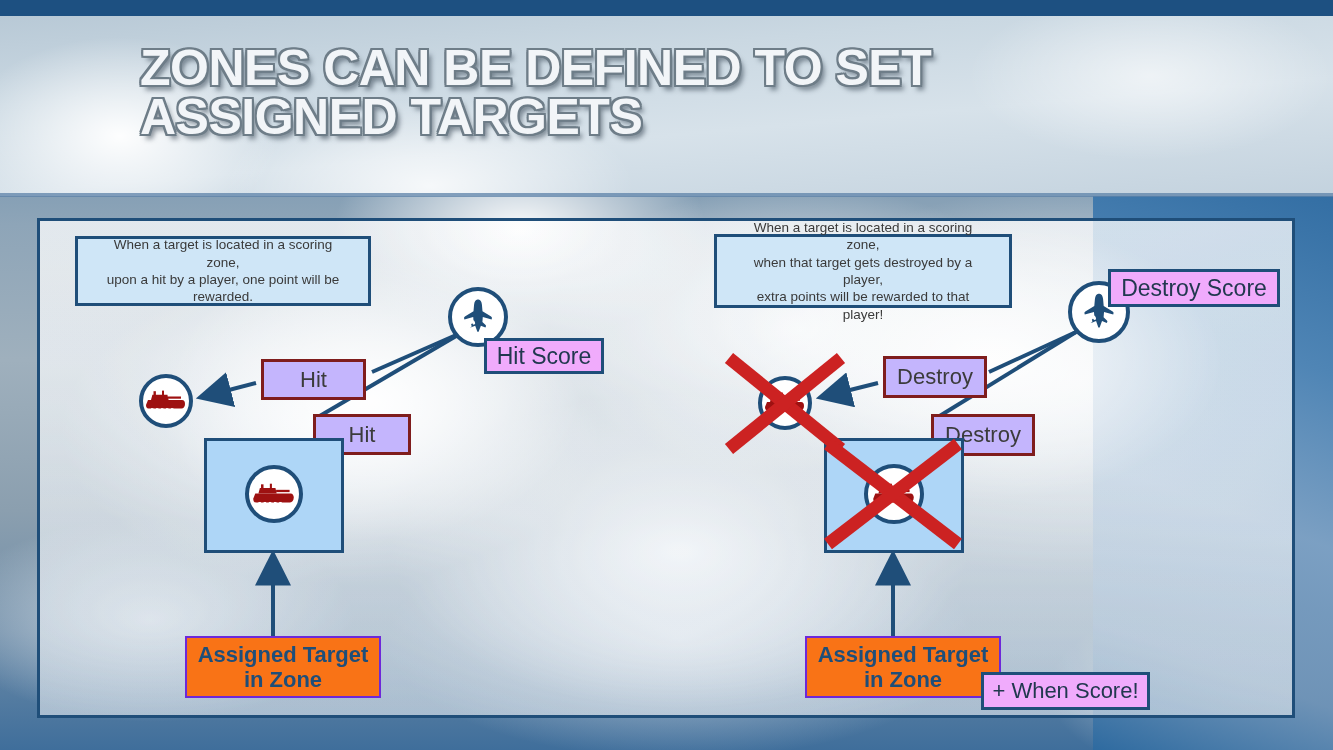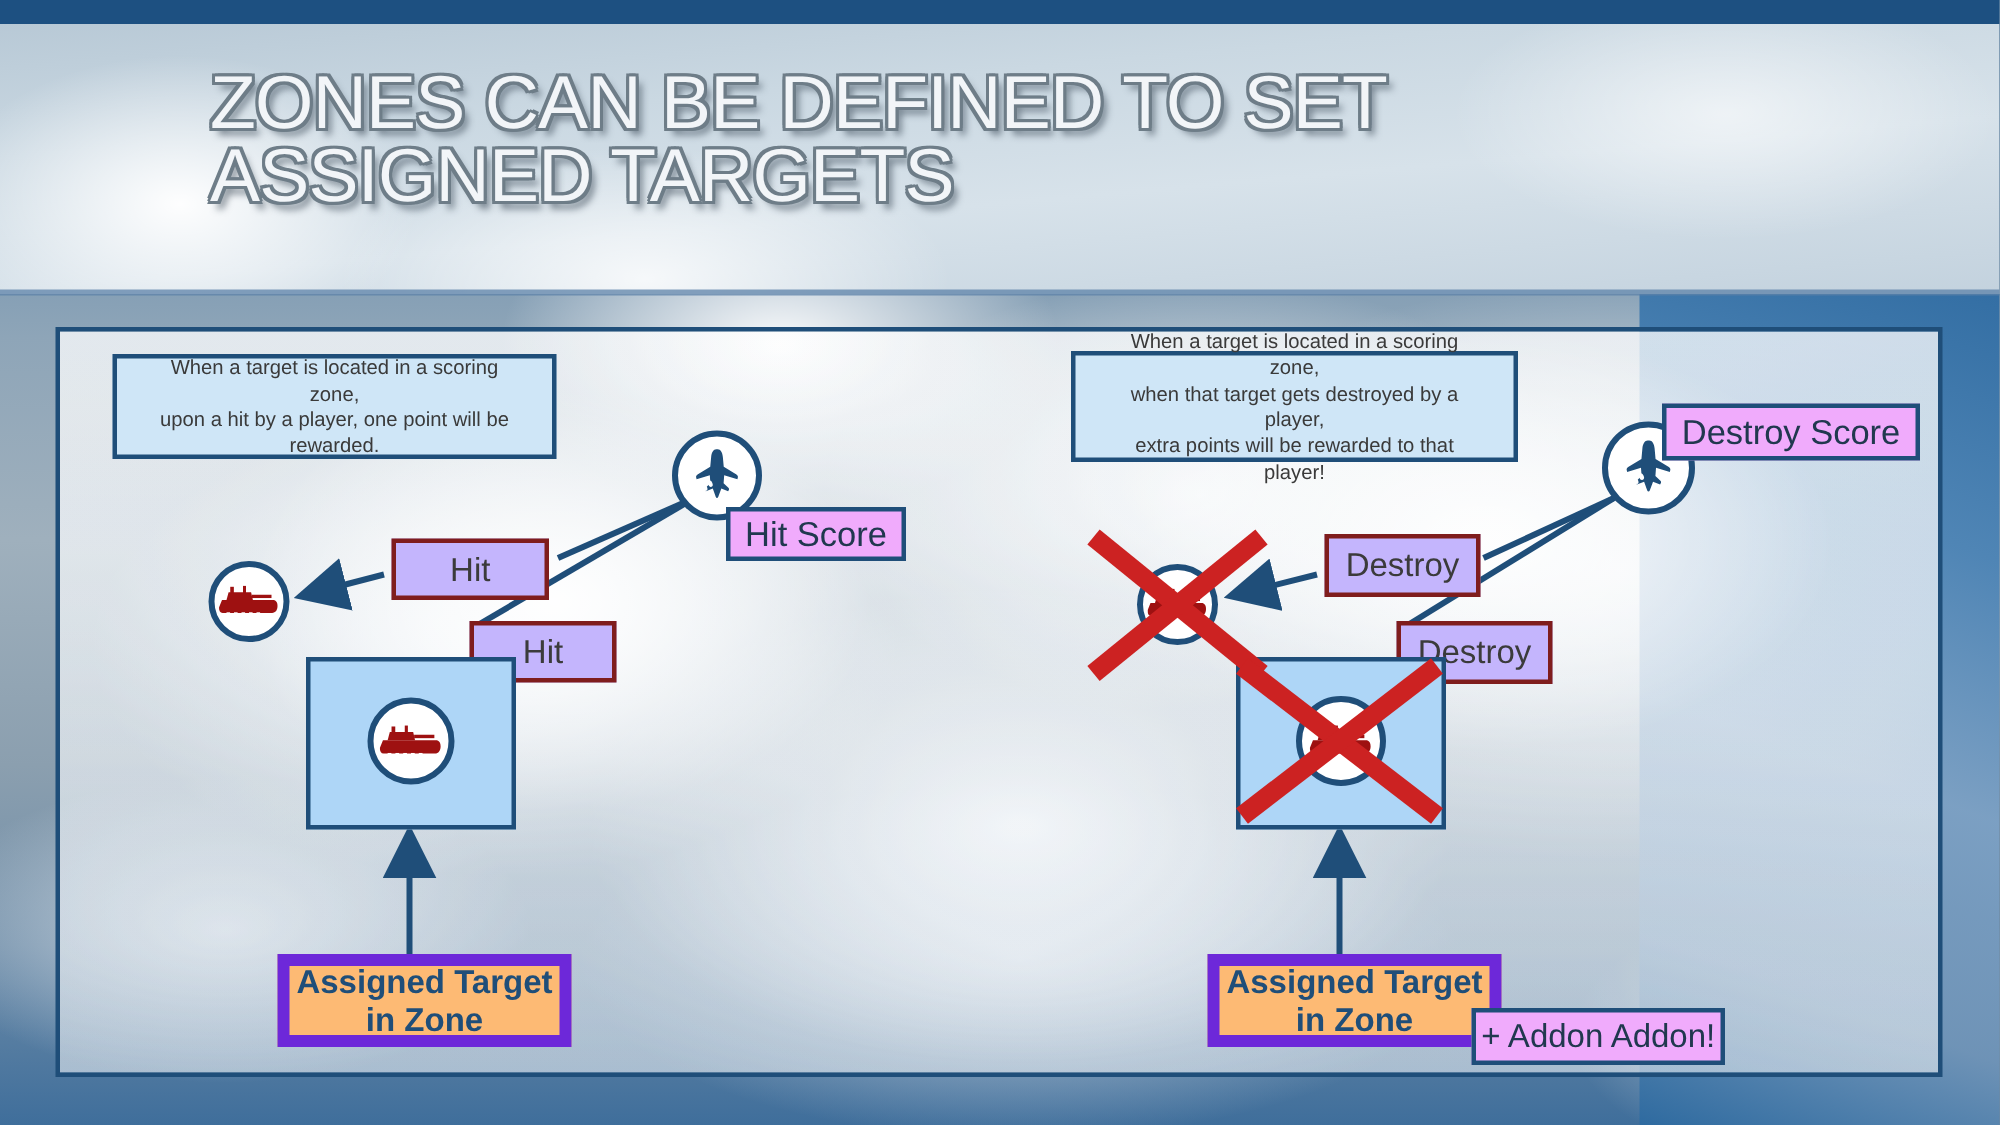--- a/index.html
+++ b/index.html
@@ -30,21 +30,21 @@
   .topbar{position:absolute;left:0;top:0;width:1333px;height:16px;background:#1d5081;}
   .header-band{position:absolute;left:0;top:16px;width:1333px;height:180px;overflow:hidden;
     background:
       radial-gradient(ellipse 240px 150px at 120px 120px, rgba(255,255,255,.97) 0%, rgba(255,255,255,0) 66%),
       radial-gradient(ellipse 300px 130px at 430px 170px, rgba(255,255,255,.8) 0%, rgba(255,255,255,0) 68%),
       radial-gradient(ellipse 260px 120px at 1150px 60px, rgba(255,255,255,.6) 0%, rgba(255,255,255,0) 70%),
       linear-gradient(175deg,#b8c9d6 0%,#cad8e2 30%,#d7e2ea 60%,#c3d2de 100%);}
   .header-underline{position:absolute;left:0;top:193px;width:1333px;height:4px;background:#5c82a8;opacity:.75;}
 
   .title{position:absolute;left:140px;top:44px;width:1050px;
-    font-size:50px;font-weight:normal;line-height:.98;letter-spacing:-.5px;
+    font-size:50px;font-weight:bold;line-height:.98;letter-spacing:-.5px;
     color:#f2f5f8;
     text-shadow:
       -2px -2px 0 #6e7d88, 2px -2px 0 #6e7d88, -2px 2px 0 #6e7d88, 2px 2px 0 #6e7d88,
       0 -2px 0 #6e7d88, 0 2px 0 #6e7d88, -2px 0 0 #6e7d88, 2px 0 0 #6e7d88,
       4px 5px 5px rgba(40,55,70,.55);
     white-space:pre-line;}
 
   
   .panel{position:absolute;left:37px;top:218px;width:1258px;height:500px;
     background:rgba(255,255,255,.0);border:3px solid #1f4e79;box-sizing:border-box;}
@@ -54,21 +54,21 @@
       radial-gradient(ellipse 330px 200px at 950px 140px, rgba(255,255,255,.93) 0%, rgba(255,255,255,.2) 70%),
       radial-gradient(ellipse 400px 220px at 640px 330px, rgba(250,252,255,.8) 0%, rgba(255,255,255,.1) 72%),
       linear-gradient(180deg,rgba(255,255,255,.55) 0%,rgba(228,236,243,.45) 40%,rgba(180,198,214,.35) 75%,rgba(140,165,188,.3) 100%);
   }
 
   
   .box{position:absolute;box-sizing:border-box;display:flex;align-items:center;justify-content:center;text-align:center;}
   .info-box{background:#cfe6f7;border:3px solid #1f4e79;color:#3a3a3a;
     font-size:13.5px;line-height:1.28;padding:6px 22px;white-space:pre-line;}
   .white-box{background:#c4b5fd;border:3px solid #7f1d1d;color:#3b3b3b;font-size:22px;}
-  .navy-box{background:#fdba74;border:8px solid #6d28d9;color:#1f4e79;
+  .navy-box{background:#f97316;border:2px solid #6d28d9;color:#1f4e79;
     font-size:22px;font-weight:bold;line-height:1.15;white-space:pre-line;}
   .blue-badge{background:#f0abfc;border:3px solid #1f4e79;color:#21384f;font-size:23px;}
 
   
   .zone{position:absolute;box-sizing:border-box;background:#aed6f7;border:3px solid #1f4e79;}
 
   
   .circ{position:absolute;box-sizing:border-box;border-radius:50%;
     background:#ffffff;border:4px solid #1f4e79;display:flex;align-items:center;justify-content:center;}
   .circ svg{display:block;}
@@ -254,15 +254,15 @@
       <line x1="729" y1="358" x2="841" y2="449"></line>
       <line x1="841" y1="358" x2="729" y2="449"></line>
       <line x1="828" y1="444" x2="958" y2="544"></line>
       <line x1="958" y1="444" x2="828" y2="544"></line>
     </g>
   </svg>
 
   <div class="box navy-box" style="left:805px;top:636px;width:196px;height:62px;">Assigned Target
 in Zone</div>
 
-  <div class="box blue-badge" style="left:981px;top:672px;width:169px;height:38px;font-size:22px;">+ Addon Addon!</div>
+  <div class="box blue-badge" style="left:981px;top:672px;width:169px;height:38px;font-size:22px;">+ When Score!</div>
 
 </div>
 
 </body></html>

